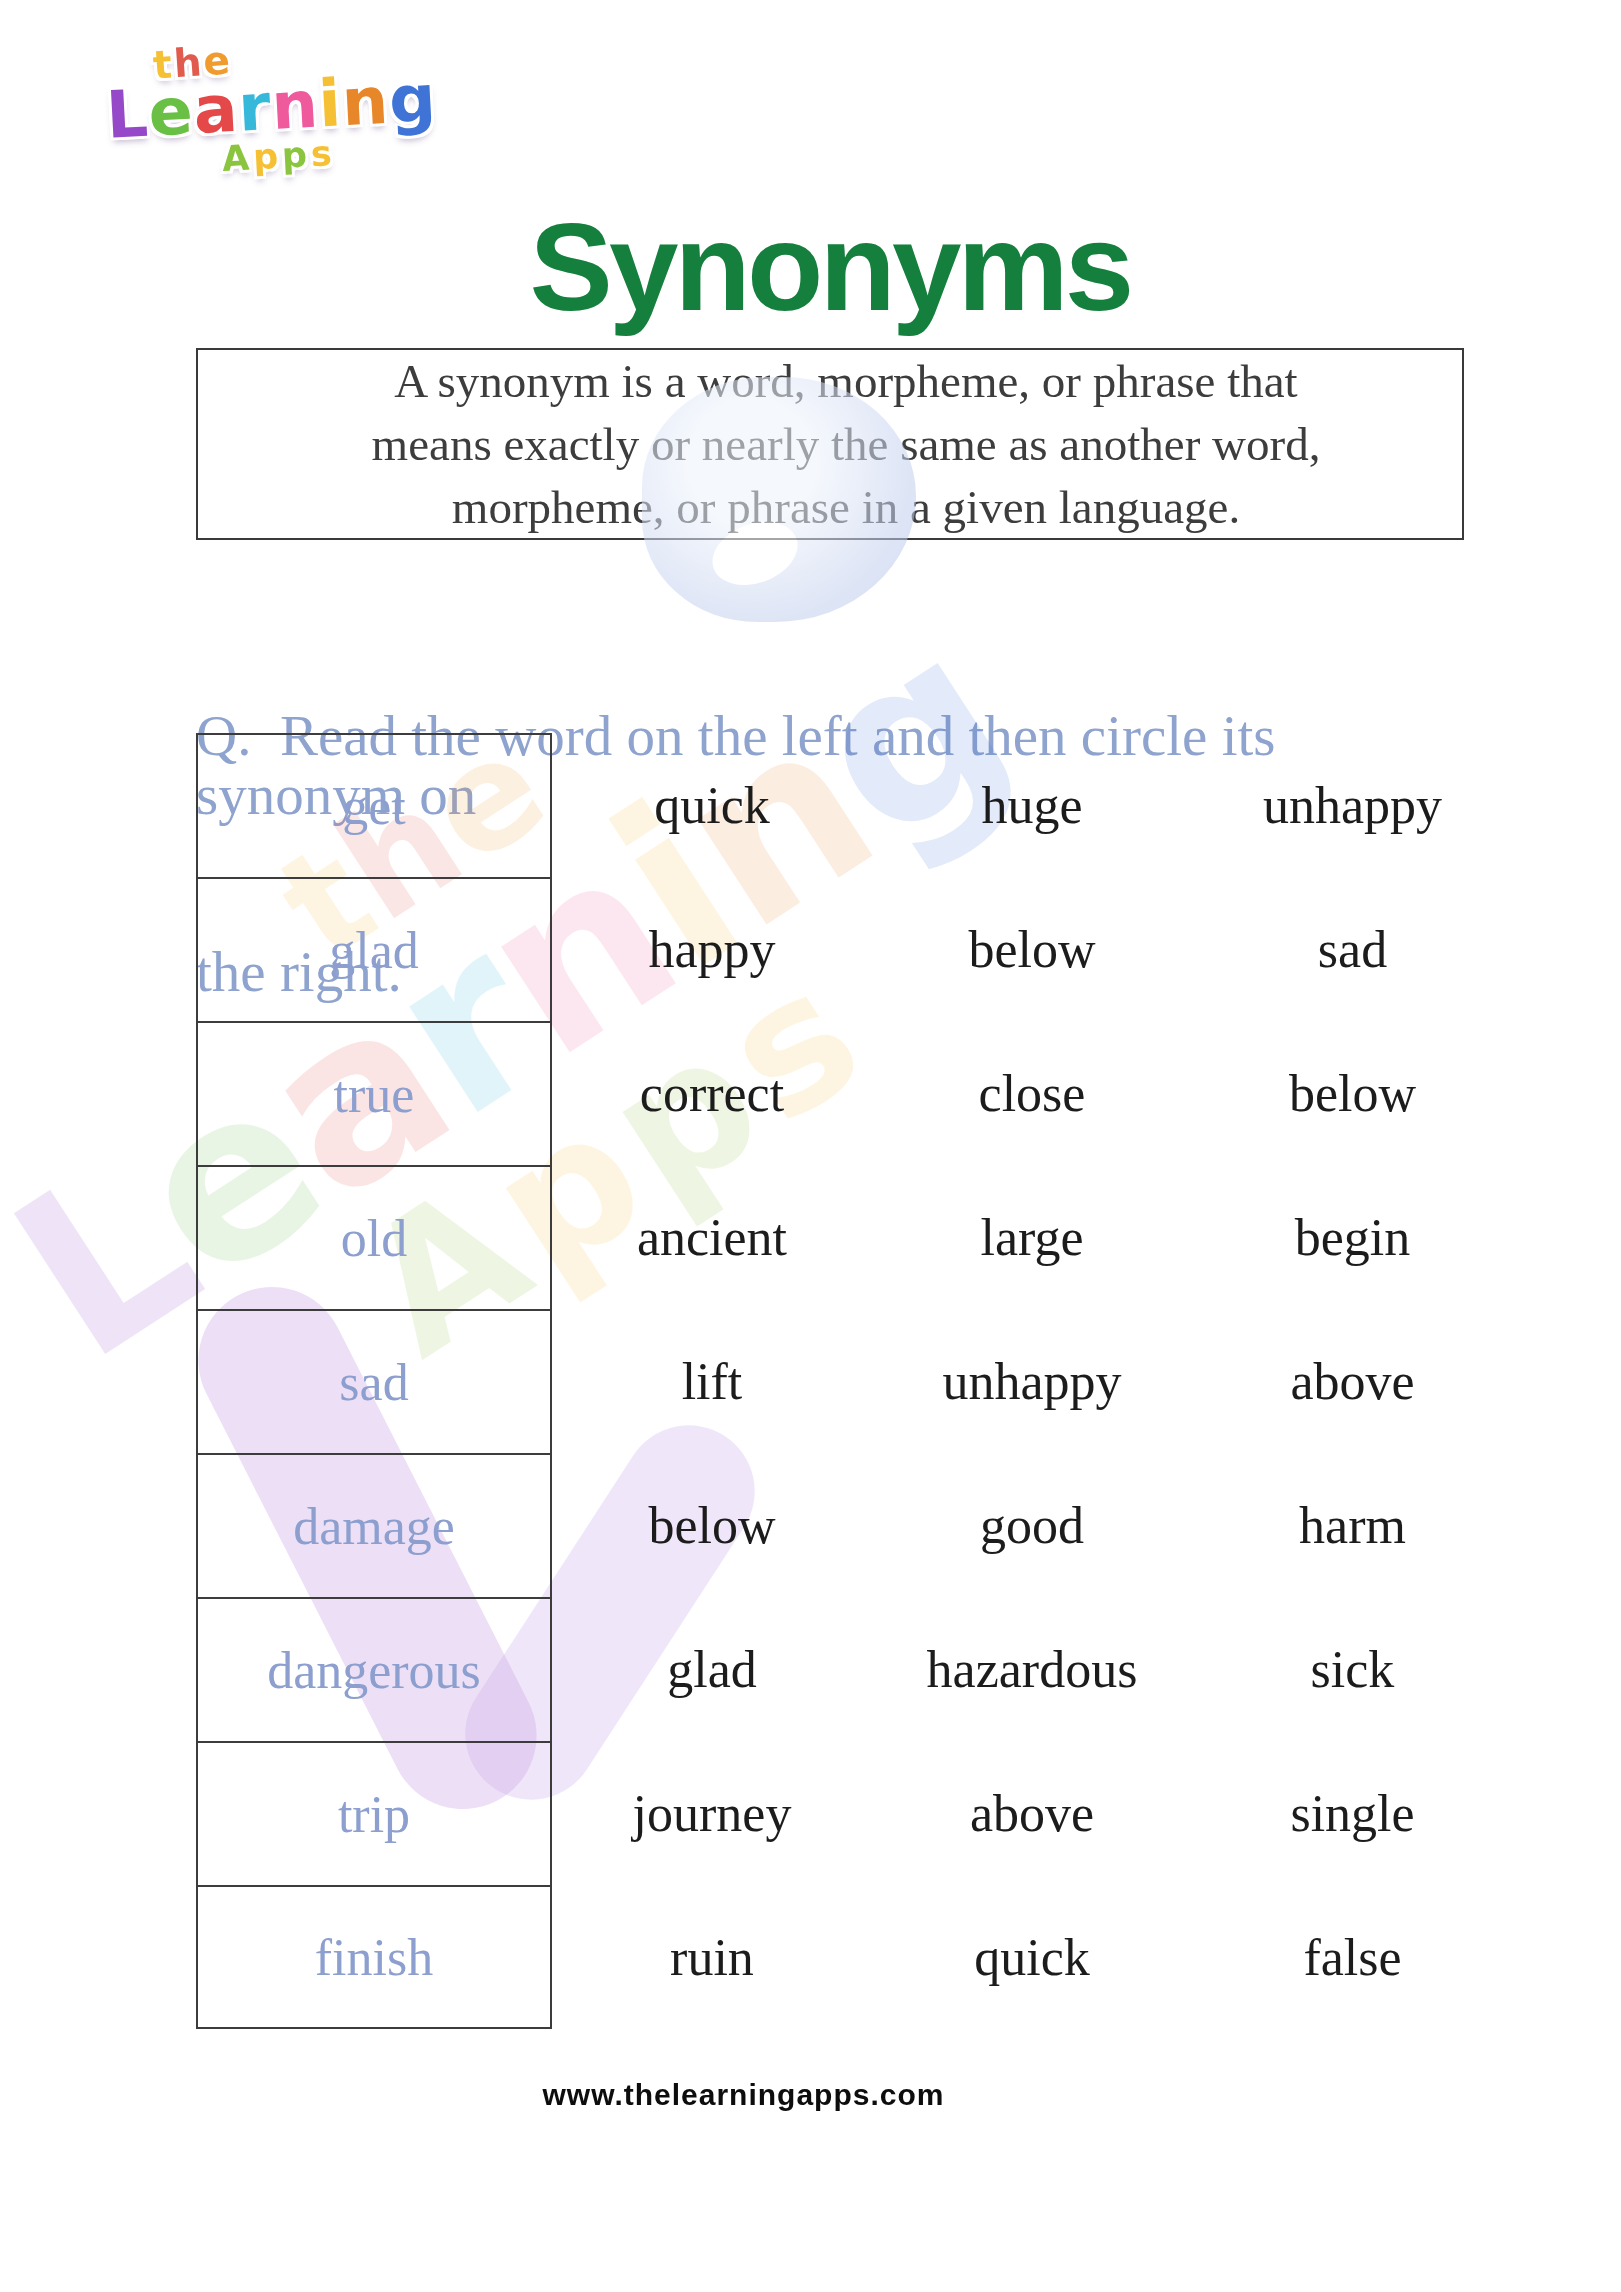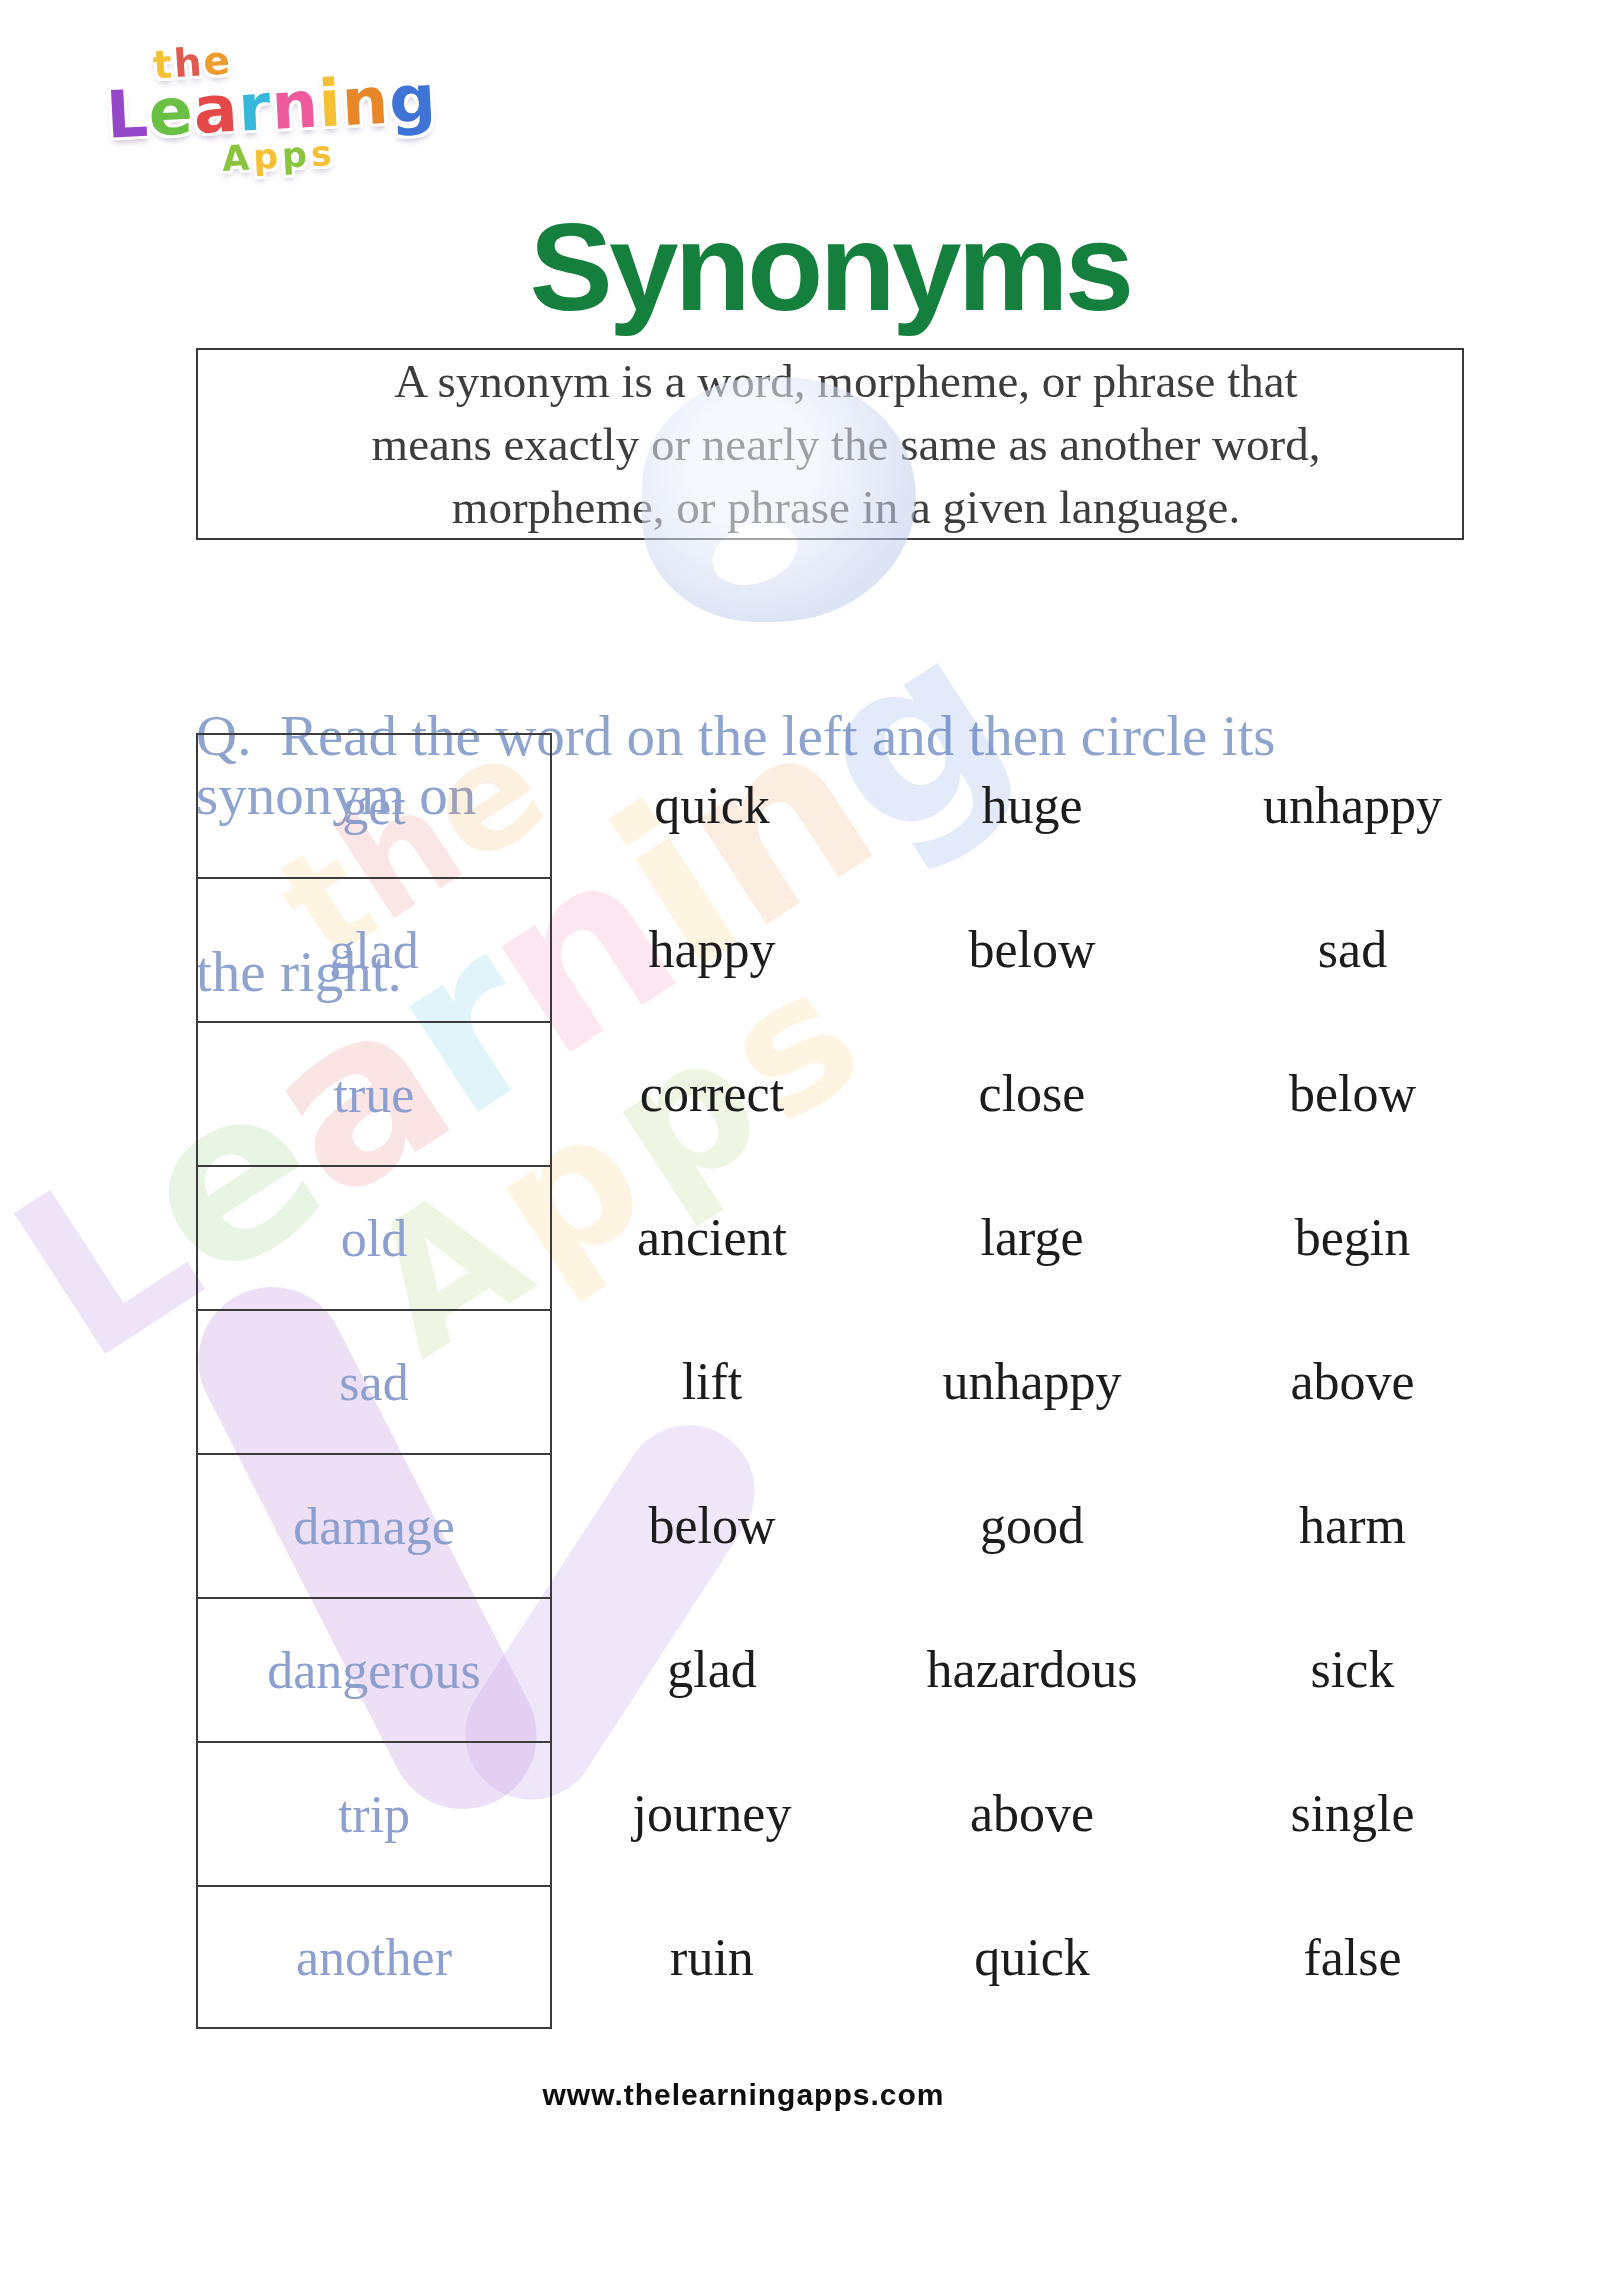--- a/index.html
+++ b/index.html
@@ -184,21 +184,21 @@
     </div>
 
     <div class="trow">
       <div class="cell word">trip</div>
       <div class="cell opt">journey</div>
       <div class="cell opt">above</div>
       <div class="cell opt">single</div>
     </div>
 
     <div class="trow">
-      <div class="cell word">another</div>
+      <div class="cell word">finish</div>
       <div class="cell opt">ruin</div>
       <div class="cell opt">quick</div>
       <div class="cell opt">false</div>
     </div>
 
   </div>
 
   <div class="footer">www.thelearningapps.com</div>
 
 </div>

